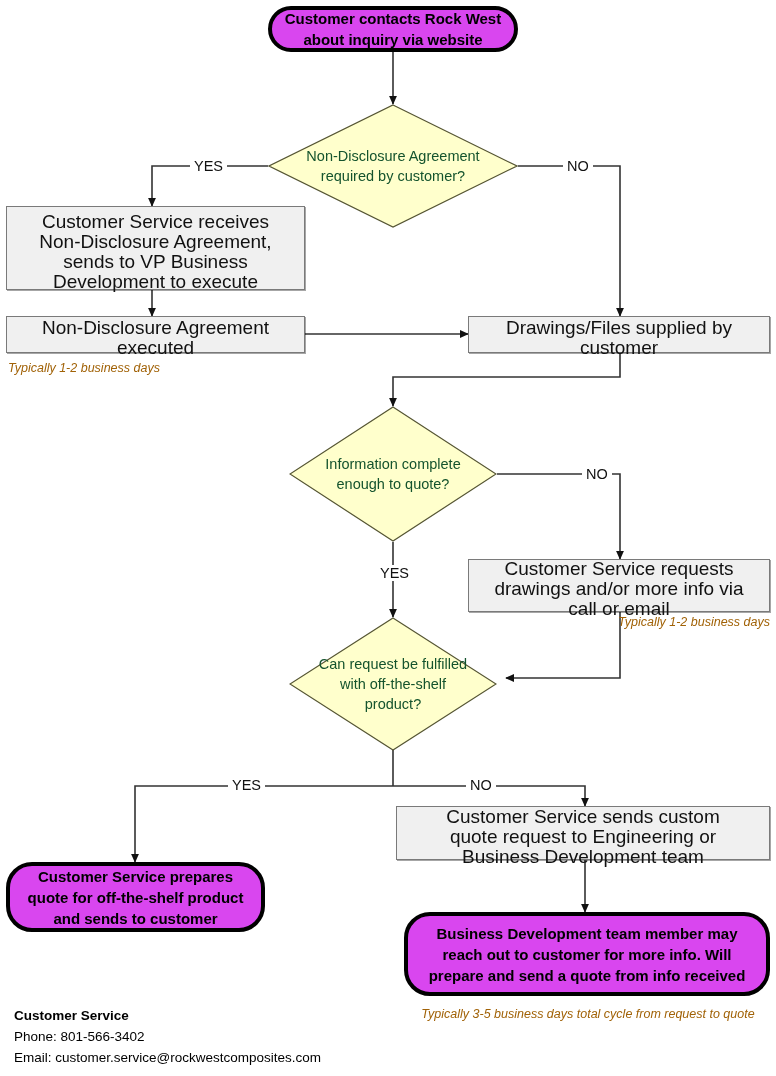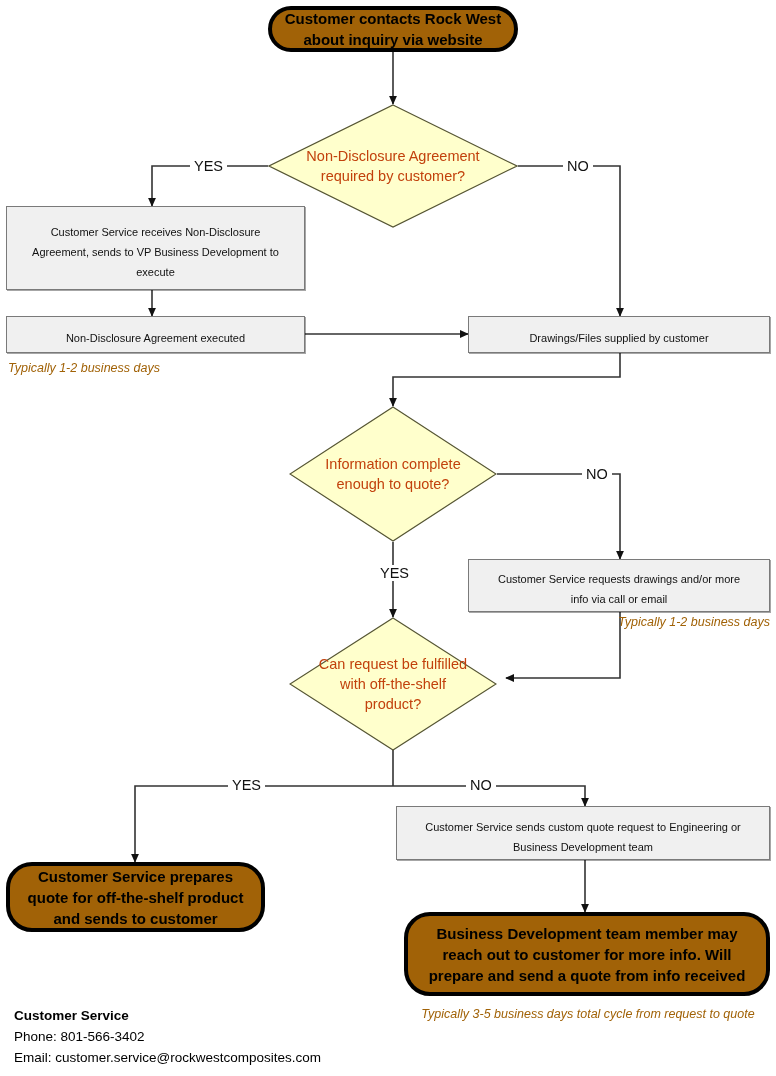--- a/index.html
+++ b/index.html
@@ -7,32 +7,32 @@
        font-family:"Liberation Sans",sans-serif;color:#000;}
   #stage{position:absolute;inset:0;width:776px;height:1076px;}
   svg#wires{position:absolute;left:0;top:0;width:776px;height:1076px;}
 
   .node{position:absolute;box-sizing:border-box;display:flex;
         align-items:center;justify-content:center;text-align:center;}
 
   
   .proc{background:#f0f0f0;border:1px solid #7a7a7a;
         box-shadow:1px 1px 0 rgba(0,0,0,.35);}
-  .proc .txt{font-size:11px;line-height:20px;color:#111;padding:0 24px;margin-top:7px;}
+  .proc .txt{font-size:19px;line-height:20px;color:#111;padding:0 24px;margin-top:7px;}
 
   
-  .term{background:#a16207;border:4px solid #000;border-radius:26px;}
+  .term{background:#d946ef;border:4px solid #000;border-radius:26px;}
   .term .txt{font-size:15px;line-height:21px;font-weight:bold;color:#000;padding:0 10px;}
 
   
   .dia{position:absolute;}
   .dia svg{position:absolute;left:0;top:0;}
   .dia .txt{position:absolute;left:0;top:0;width:100%;height:100%;
             display:flex;align-items:center;justify-content:center;text-align:center;
-            font-size:14.5px;line-height:20px;color:#c2410c;}
+            font-size:14.5px;line-height:20px;color:#14532d;}
   .dia .txt span{display:block;width:72%;}
 
   
   .elabel{position:absolute;background:#fff;font-size:14.5px;line-height:16px;
           color:#111;padding:0 4px;white-space:nowrap;}
 
   
   .note{position:absolute;font-style:italic;font-size:12.5px;line-height:16px;color:#a16207;}
   .note.right{text-align:right;}
   .note.center{text-align:center;}

